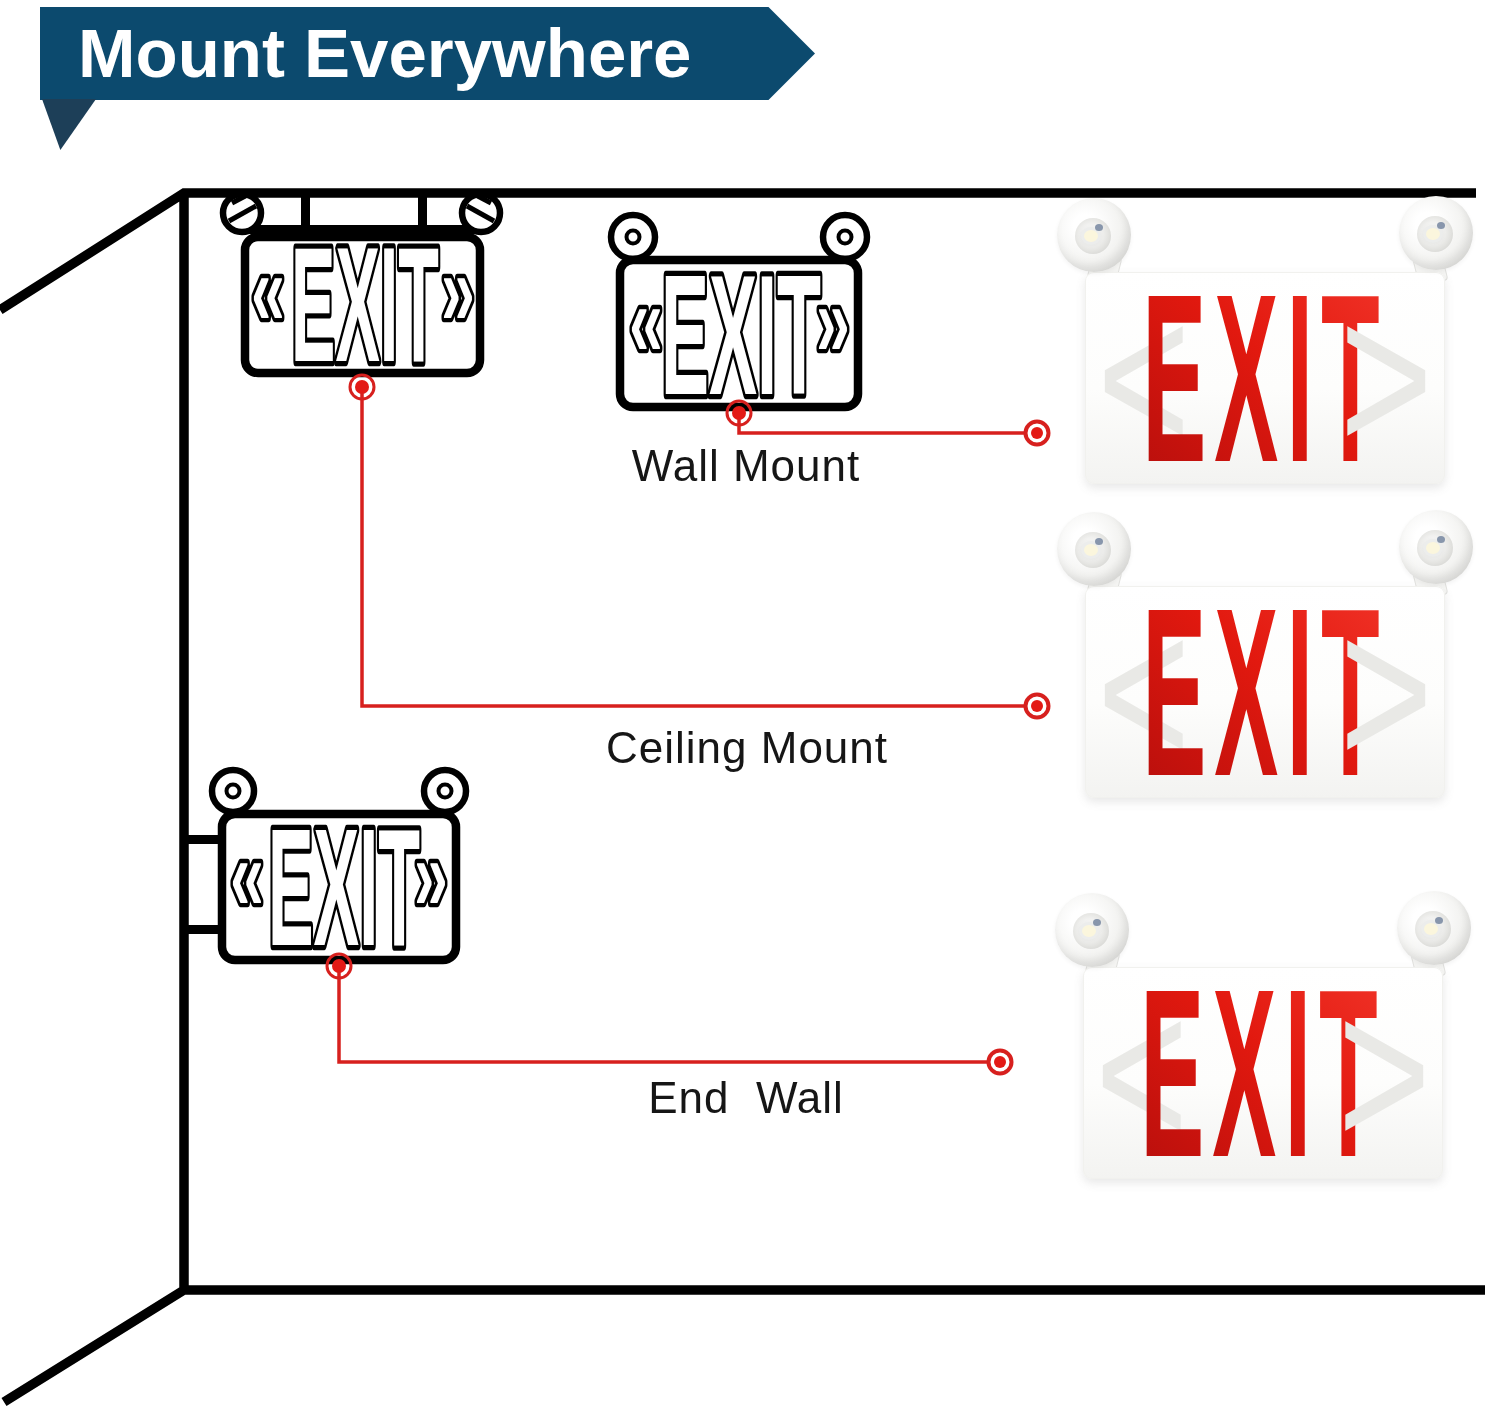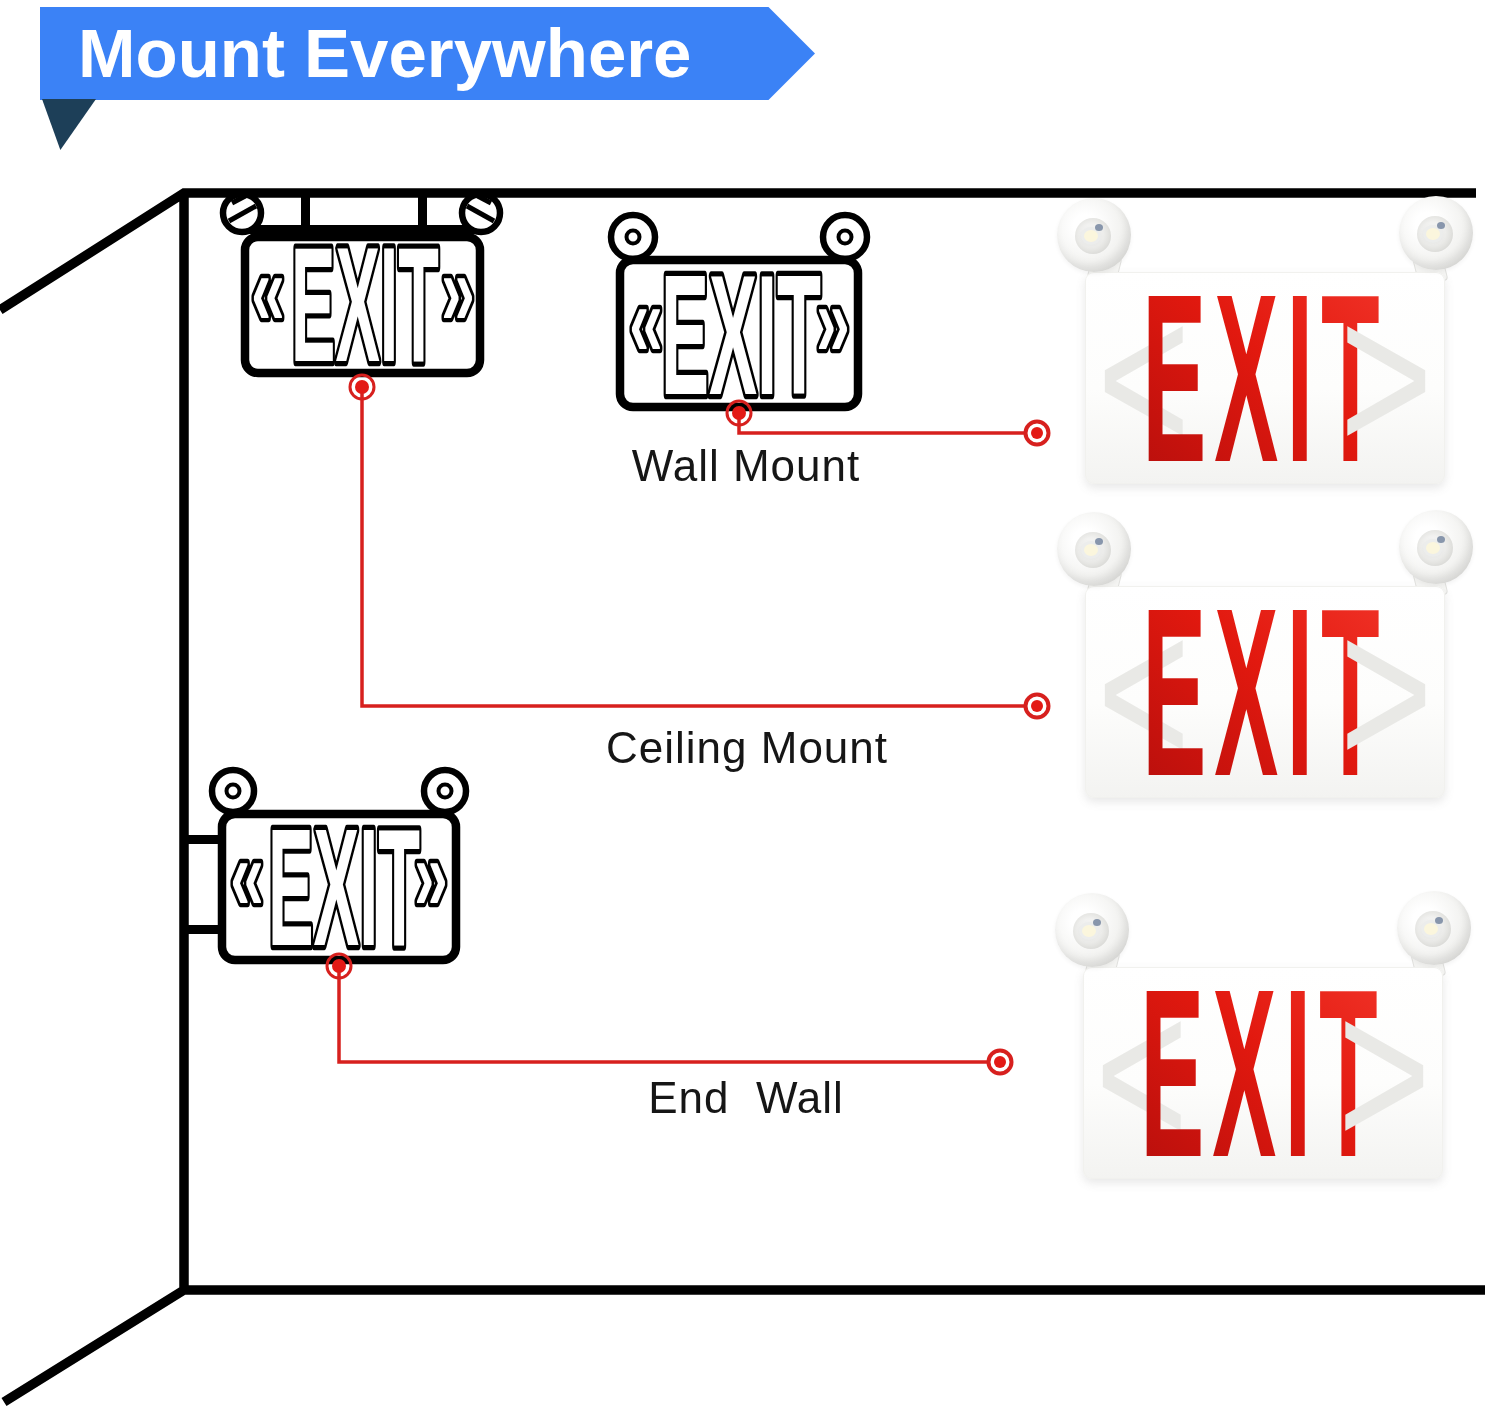--- a/index.html
+++ b/index.html
@@ -3,21 +3,21 @@
 <meta charset="utf-8">
 <style>
   html,body{margin:0;padding:0;background:#ffffff;}
   .canvas{
     position:relative;width:1485px;height:1408px;background:#ffffff;overflow:hidden;
     font-family:"Liberation Sans",sans-serif;
   }
   
   .banner{
     position:absolute;left:40px;top:7px;width:775px;height:93px;
-    background:#3b82f6;
+    background:#0c4a6e;
     clip-path:polygon(0 0,94% 0,100% 50%,94% 100%,0 100%);
     display:flex;align-items:center;
   }
   .banner-text{
     padding-left:38px;font-size:69px;font-weight:bold;color:#ffffff;
     letter-spacing:0px;white-space:nowrap;
   }
   .banner-fold{
     position:absolute;left:42px;top:99px;width:54px;height:51px;
     background:#1d3f58;

